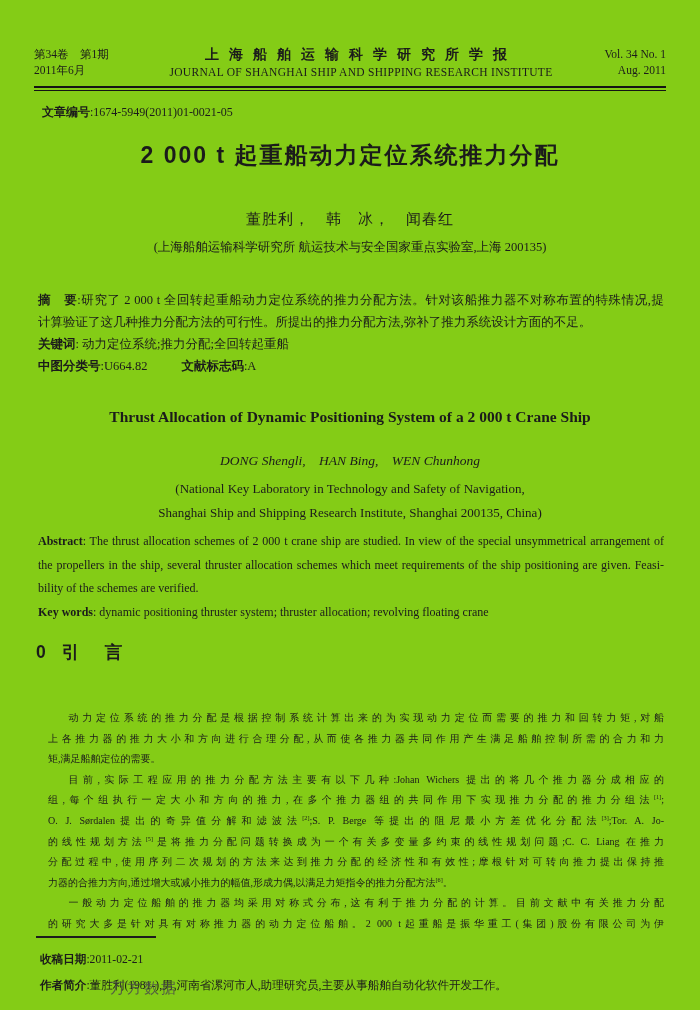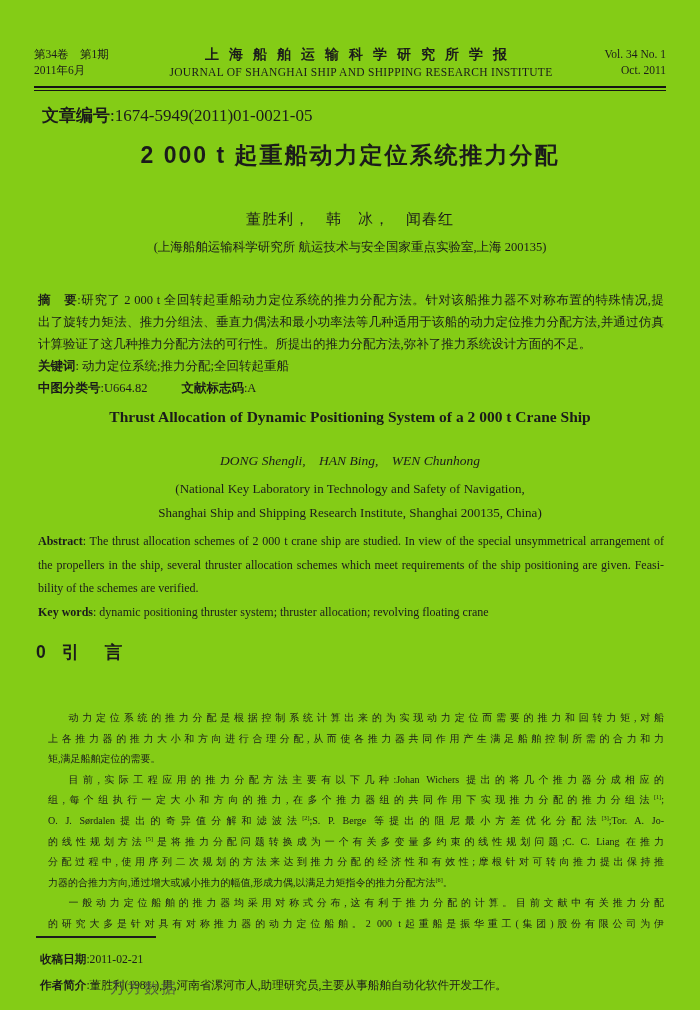--- a/index.html
+++ b/index.html
@@ -11,21 +11,21 @@
   .hei{font-family:"Liberation Sans","DejaVu Sans",sans-serif;font-weight:bold;}
   
   .header{position:absolute;top:46px;left:34px;right:34px;display:flex;align-items:center;}
   .h-left{width:112px;font-size:11.5px;line-height:16px;white-space:nowrap;}
   .h-center{flex:1;text-align:center;}
   .h-center .jcn{font-size:14px;font-weight:bold;letter-spacing:10px;white-space:nowrap;}
   .h-center .jen{font-size:11.5px;letter-spacing:0.3px;margin-top:2px;white-space:nowrap;}
   .h-right{width:90px;text-align:right;font-size:11.5px;line-height:16px;white-space:nowrap;}
   .rule{position:absolute;top:86px;left:34px;right:34px;height:2px;
         border-top:2.5px solid #141414;border-bottom:1.5px solid #141414;}
-  .article-no{position:absolute;top:104px;left:42px;font-size:17px;}
+  .article-no{position:absolute;top:104px;left:42px;font-size:12px;}
   
   .title-cn{position:absolute;top:140px;left:0;right:0;text-align:center;
             font-family:"Liberation Sans","DejaVu Sans",sans-serif;
             font-weight:bold;font-size:23px;letter-spacing:2px;}
   .authors-cn{position:absolute;top:210px;left:0;right:0;text-align:center;font-size:15px;letter-spacing:1px;}
   .affil-cn{position:absolute;top:239px;left:0;right:0;text-align:center;font-size:12.5px;}
   
   .abs-block{position:absolute;top:289px;left:38px;right:36px;font-size:12.5px;line-height:22px;}
   .jline{text-align:justify;text-align-last:justify;}
   .tline{text-align:justify;}
@@ -59,39 +59,38 @@
     <div class="h-left">
       <div>第34卷　第1期</div>
       <div>2011年6月</div>
     </div>
     <div class="h-center">
       <div class="jcn">上海船舶运输科学研究所学报</div>
       <div class="jen">JOURNAL OF SHANGHAI SHIP AND SHIPPING RESEARCH INSTITUTE</div>
     </div>
     <div class="h-right">
       <div>Vol. 34 No. 1</div>
-      <div>Oct. 2011</div>
+      <div>Aug. 2011</div>
     </div>
   </div>
   <div class="rule"></div>
 
   <div class="article-no">
     <span class="hei">文章编号</span><span>:1674-5949(2011)01-0021-05</span>
   </div>
 
   <div class="title-cn">2 000 t 起重船动力定位系统推力分配</div>
   <div class="authors-cn">董胜利，　韩　冰，　闻春红</div>
   <div class="affil-cn">(上海船舶运输科学研究所 航运技术与安全国家重点实验室,上海 200135)</div>
 
   <div class="abs-block">
     <div class="jline">
       <span class="hei">摘　要</span><span>:研究了 2 000 t 全回转起重船动力定位系统的推力分配方法。针对该船推力器不对称布置的特殊情况,提</span>
     </div>
     <div class="lines">
-        <div class="tline">出了旋转力矩法、推力分组法、垂直力偶法和最小功率法等几种适用于该船的动力定位推力分配方法,并通过仿真</div>
         <div class="tline">计算验证了这几种推力分配方法的可行性。所提出的推力分配方法,弥补了推力系统设计方面的不足。</div>
       </div>
     <div>
       <span class="hei">关键词</span><span>: 动力定位系统;推力分配;全回转起重船</span>
     </div>
     <div>
       <span class="hei">中图分类号</span><span>:U664.82</span><span class="hei clc-gap">文献标志码</span><span>:A</span>
     </div>
   </div>
 

